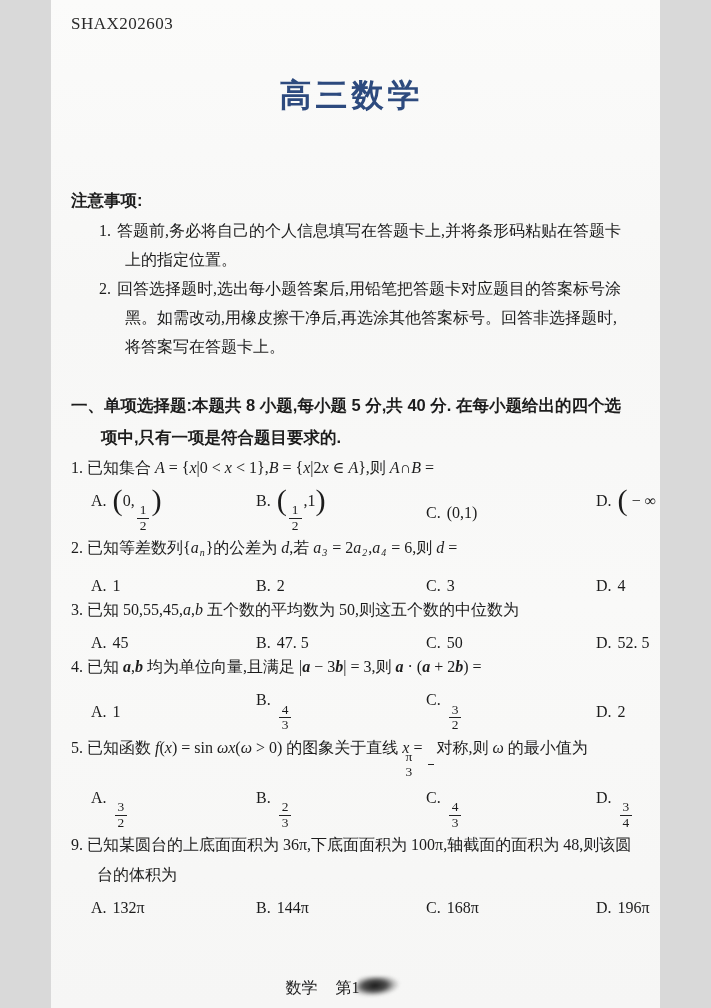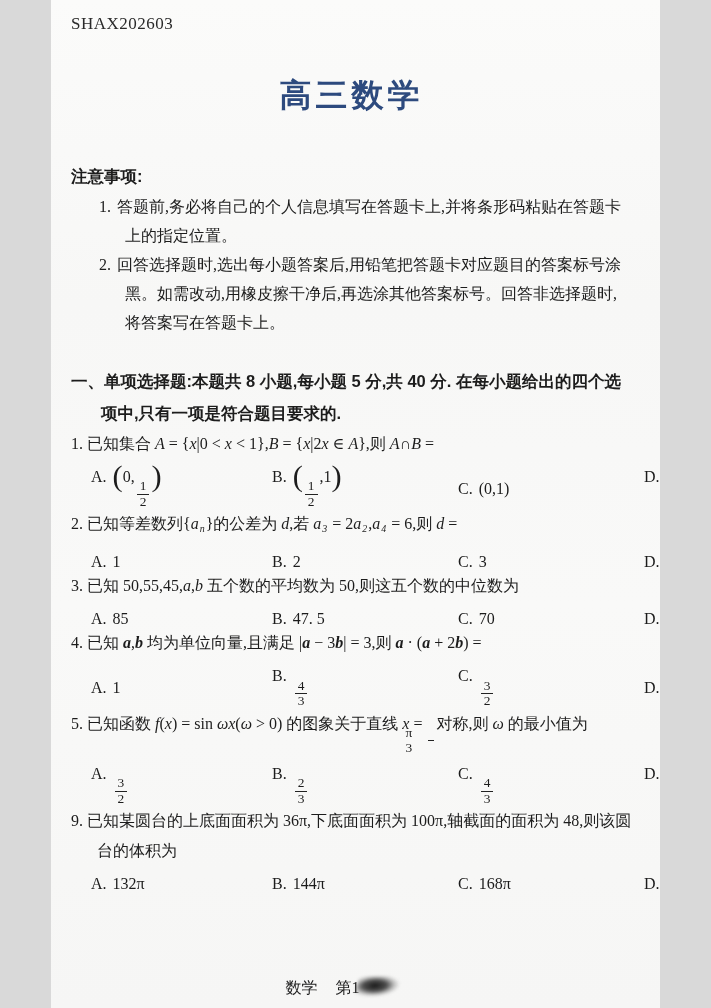--- a/index.html
+++ b/index.html
@@ -20,41 +20,40 @@
     text-align:center;
     font-family:"Liberation Sans","DejaVu Sans",sans-serif;
     font-weight:bold;
     font-size:32px;
     letter-spacing:4px;
     margin-top:40px;
   }
   .notice-heading{
     font-family:"Liberation Sans","DejaVu Sans",sans-serif;
     font-weight:bold;font-size:16.5px;
-    margin-top:48px;
+    margin-top:72px;
   }
   .notice-list{margin-top:4px;padding-left:28px;}
   .notice-item{line-height:29px;padding-left:26px;text-indent:-26px;}
   .notice-num{margin-right:6px;}
   .section-heading{
     font-family:"Liberation Sans","DejaVu Sans",sans-serif;
     font-weight:bold;font-size:16.5px;
     line-height:32px;
     margin-top:28px;
     padding-left:30px;text-indent:-30px;
   }
   .question{}
   .stem{line-height:30px;padding-left:26px;text-indent:-26px;}
   .options{
     display:grid;
     grid-template-columns:165px 170px 170px 1fr;
     padding-left:20px;
     margin-top:9px;
     align-items:center;
-    gap:16px;
   }
   .option{white-space:nowrap;}
   .opt-label{margin-right:6px;}
   .mi{font-style:italic;}
   .vb{font-style:italic;font-weight:bold;}
   .msub{font-style:italic;font-size:.62em;vertical-align:-0.3em;margin:0 1px;}
   .frac{
     display:inline-flex;flex-direction:column;align-items:center;
     vertical-align:-0.62em;line-height:1.08;font-size:.84em;margin:0 2px;
   }
@@ -115,23 +114,23 @@
         <div class="options">
           <div class="option"><span class="opt-label">A.</span><span class="opt-content">1</span></div>
           <div class="option"><span class="opt-label">B.</span><span class="opt-content">2</span></div>
           <div class="option"><span class="opt-label">C.</span><span class="opt-content">3</span></div>
           <div class="option"><span class="opt-label">D.</span><span class="opt-content">4</span></div>
         </div>
       </div>
       <div class="question">
         <div class="stem">3. 已知 50,55,45,<span class="mi">a</span>,<span class="mi">b</span> 五个数的平均数为 50,则这五个数的中位数为</div>
         <div class="options">
-          <div class="option"><span class="opt-label">A.</span><span class="opt-content">85</span></div>
+          <div class="option"><span class="opt-label">A.</span><span class="opt-content">45</span></div>
           <div class="option"><span class="opt-label">B.</span><span class="opt-content">47. 5</span></div>
-          <div class="option"><span class="opt-label">C.</span><span class="opt-content">70</span></div>
+          <div class="option"><span class="opt-label">C.</span><span class="opt-content">50</span></div>
           <div class="option"><span class="opt-label">D.</span><span class="opt-content">52. 5</span></div>
         </div>
       </div>
       <div class="question">
         <div class="stem">4. 已知 <span class="vb">a</span>,<span class="vb">b</span> 均为单位向量,且满足 |<span class="vb">a</span> − 3<span class="vb">b</span>| = 3,则 <span class="vb">a</span> · (<span class="vb">a</span> + 2<span class="vb">b</span>) =</div>
         <div class="options">
           <div class="option"><span class="opt-label">A.</span><span class="opt-content">1</span></div>
           <div class="option"><span class="opt-label">B.</span><span class="opt-content"><span class="frac">
                 <span class="fn">4</span>
                 <span class="fd">3</span>

